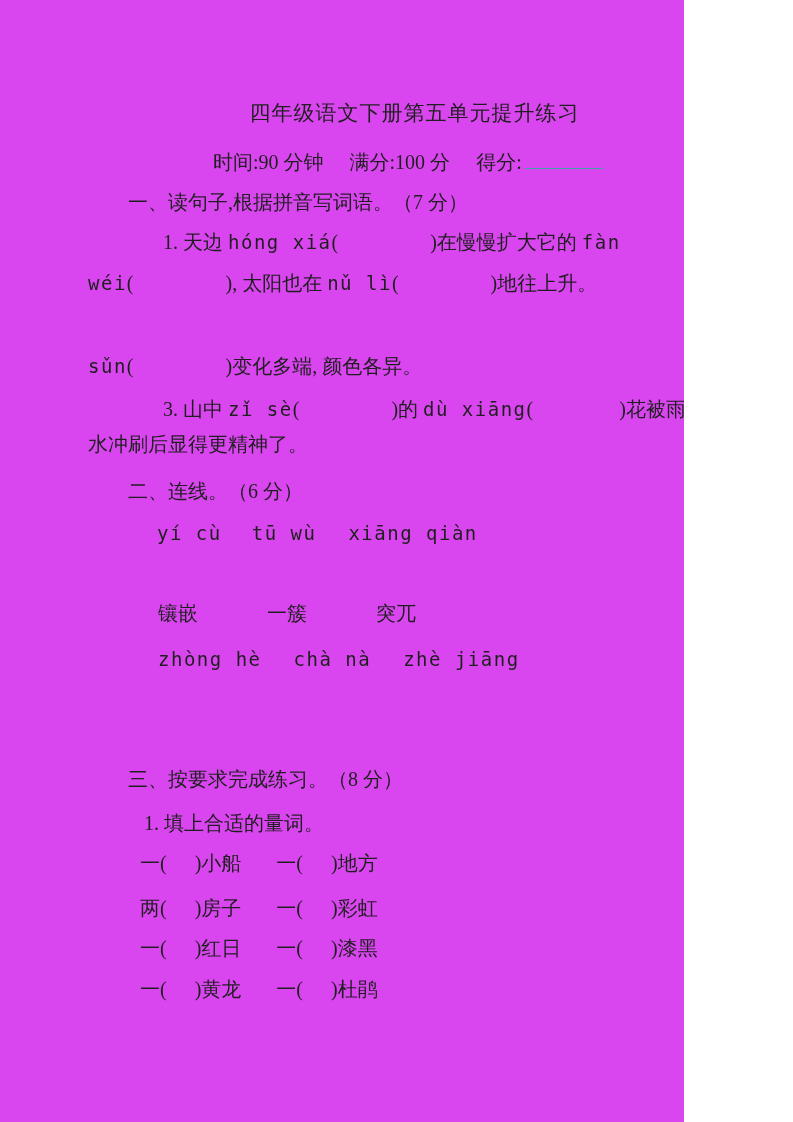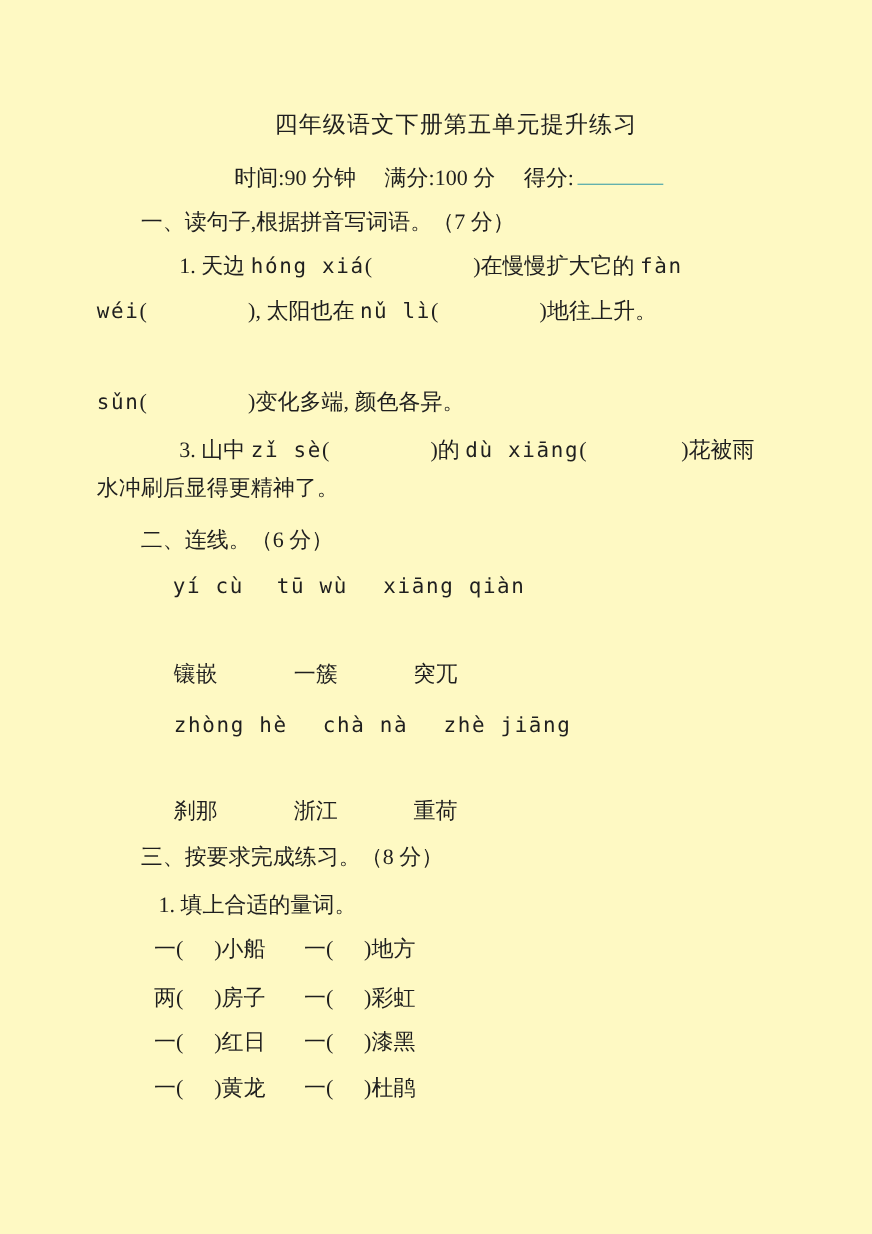--- a/index.html
+++ b/index.html
@@ -1,20 +1,20 @@
 <!DOCTYPE html>
 <html><head>
 <meta charset="utf-8">
 <style>
   html, body { margin: 0; padding: 0; background: #ffffff; }
   .page {
     position: relative;
-    width: 793px;
+    width: 684px;
     height: 1122px;
-    background: #fef9c3;
+    background: #d946ef;
     overflow: hidden;
     font-family: "Liberation Serif", "DejaVu Serif", serif;
     font-size: 20px;
     color: #1f1f1f;
   }
   .line {
     position: absolute;
     white-space: pre;
     line-height: 1.3;
   }
@@ -72,21 +72,20 @@
   <div class="line" style="top:431px;left:88px;">水冲刷后显得更精神了。</div>
 
   <div class="line" style="top:478px;left:128px;">二、连线。（6 分）</div>
 
   <div class="line" style="top:520px;left:157px;"><span class="py mr30">yí cù</span><span class="py mr32">tū wù</span><span class="py">xiāng qiàn</span></div>
 
   <div class="line" style="top:600px;left:158px;"><span class="mr69">镶嵌</span><span class="mr69">一簇</span><span>突兀</span></div>
 
   <div class="line" style="top:646px;left:158px;"><span class="py mr32">zhòng hè</span><span class="py mr32">chà nà</span><span class="py">zhè jiāng</span></div>
 
-  <div class="line" style="top:725px;left:158px;"><span class="mr69">刹那</span><span class="mr69">浙江</span><span>重荷</span></div>
 
   <div class="line" style="top:766px;left:128px;">三、按要求完成练习。（8 分）</div>
 
   <div class="line" style="top:810px;left:144px;">1. 填上合适的量词。</div>
 
   <div class="line" style="top:850px;left:140px;"><span>一(</span><span class="blank bl-sm"></span><span class="mr35">)小船</span><span>一(</span><span class="blank bl-sm"></span><span>)地方</span></div>
 
   <div class="line" style="top:895px;left:140px;"><span>两(</span><span class="blank bl-sm"></span><span class="mr35">)房子</span><span>一(</span><span class="blank bl-sm"></span><span>)彩虹</span></div>
 
   <div class="line" style="top:935px;left:140px;"><span>一(</span><span class="blank bl-sm"></span><span class="mr35">)红日</span><span>一(</span><span class="blank bl-sm"></span><span>)漆黑</span></div>

